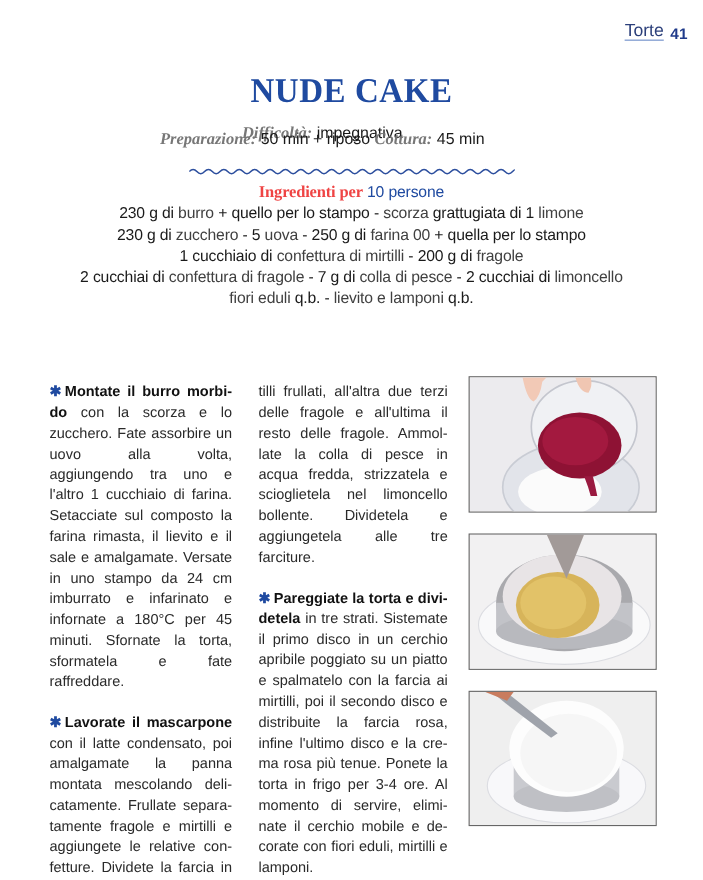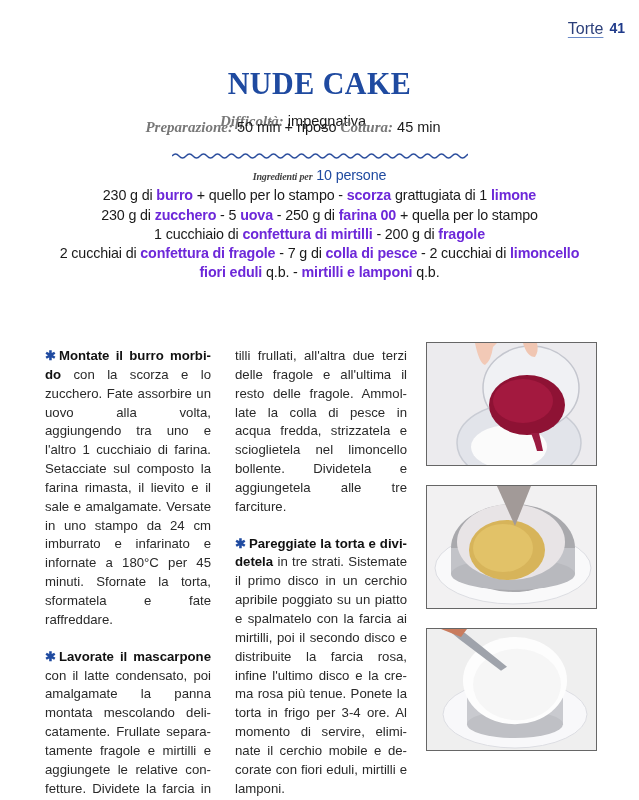--- a/index.html
+++ b/index.html
@@ -1,43 +1,43 @@
 <!DOCTYPE html>
 <html><head>
   <meta charset="utf-8">
   <style>
     html, body { margin: 0; padding: 0; }
     body {
       width: 639px; height: 800px; background: #ffffff; position: relative; overflow: hidden;
       font-family: "Liberation Sans", sans-serif; color: #1a1a1a;
     }
     .header-right {
-      position: absolute; top: 20px; right: 14px; display: flex; align-items: flex-start; gap: 6px;
+      position: absolute; top: 20px; right: 14px; display: flex; align-items: flex-end; gap: 6px;
     }
     .section-name {
       font-size: 16px; color: #2b3f7a; text-decoration: underline; text-decoration-color: #6a8ac8;
       text-underline-offset: 3px;
     }
     .page-num { font-size: 14px; font-weight: bold; color: #1f3a8a; }
 
     .title {
       position: absolute; top: 66px; left: 0; width: 639px; text-align: center;
       font-family: "Liberation Serif", serif; font-weight: bold; font-size: 30px; color: #1f4aa0;
       letter-spacing: 0.5px; transform: scaleY(1.05);
     }
     .meta { position: absolute; left: 0; width: 586px; text-align: center; font-size: 14.5px; color: #1a1a1a; }
     .meta .lbl { font-family: "Liberation Serif", serif; font-style: italic; font-weight: bold; color: #777; font-size: 15px; }
     .meta-1 { top: 113px; }
     .meta-2 { top: 119px; }
     .wave { position: absolute; top: 152px; left: 172px; width: 296px; height: 8px; }
 
     .ingredients { position: absolute; top: 166px; left: 0; width: 639px; text-align: center; font-size: 14.3px; line-height: 19.3px; color: #1a1a1a; letter-spacing: -0.15px; }
-    .ingredients .head-lbl { font-family: "Liberation Serif", serif; font-style: italic; font-weight: bold; color: #404040; font-size: 10px; }
+    .ingredients .head-lbl { font-family: "Liberation Serif", serif; font-weight: bold; color: #ef4444; font-size: 15px; }
     .ingredients .people { color: #1f4aa0; font-weight: normal; text-align: center; }
-    .ingredients b { font-weight: bold; color: #6d28d9; }
+    .ingredients b { font-weight: normal; color: #404040; }
     .ingredients .line { display: block; white-space: nowrap; }
 
     .col { position: absolute; font-size: 13.2px; line-height: 18.85px; text-align: justify; color: #2a2a2a; hyphens: manual; }
     .col-1 { left: 45px; top: 347px; width: 166px; }
     .col-2 { left: 235px; top: 347px; width: 172px; }
     .col p { margin: 0 0 18px 0; }
     .col b { color: #111; }
     .star { color: #1f4aa0; font-weight: bold; font-size: 13px; margin-right: 3px; }
 
     .photo { position: absolute; left: 426px; width: 169px; border: 1px solid #666; overflow: hidden; background: #f0eeef; }
@@ -74,21 +74,21 @@
 <div class="ingredients">
   <span class="line">
     <span class="head-lbl">Ingredienti per</span>
     <span class="people">10 persone</span>
   </span>
   <div id="ing-lines">
       <span class="line">230 g di <b>burro</b> + quello per lo stampo - <b>scorza</b> grattugiata di 1 <b>limone</b></span>
       <span class="line">230 g di <b>zucchero</b> - 5 <b>uova</b> - 250 g di <b>farina 00</b> + quella per lo stampo</span>
       <span class="line">1 cucchiaio di <b>confettura di mirtilli</b> - 200 g di <b>fragole</b></span>
       <span class="line">2 cucchiai di <b>confettura di fragole</b> - 7 g di <b>colla di pesce</b> - 2 cucchiai di <b>limoncello</b></span>
-      <span class="line"><b>fiori eduli</b> q.b. - <b>mirtilli e lamponi</b> q.b.</span>
+      <span class="line"><b>fiori eduli</b> q.b. - <b>lievito e lamponi</b> q.b.</span>
     </div>
 </div>
 
 <div class="col col-1">
   <p>
     <span class="star">✱</span><b>Montate il burro morbi­do</b><span> con la scorza e lo zucche­ro. Fate assorbire un uovo alla volta, aggiungendo tra uno e l'altro 1 cucchiaio di farina. Setacciate sul com­posto la farina rimasta, il lievito e il sale e amalgamate. Versate in uno stampo da 24 cm imburrato e infarina­to e infornate a 180°C per 45 minuti. Sfornate la torta, sformatela e fate raffreddare.</span>
   </p>
   <p>
     <span class="star">✱</span><b>Lavorate il mascarpo­ne</b><span> con il latte condensato, poi amalgamate la panna montata mescolando deli­catamente. Frullate separa­tamente fragole e mirtilli e aggiungete le relative con­fetture. Dividete la farcia in tre ciotole: a una unite i mir­</span>
   </p>

